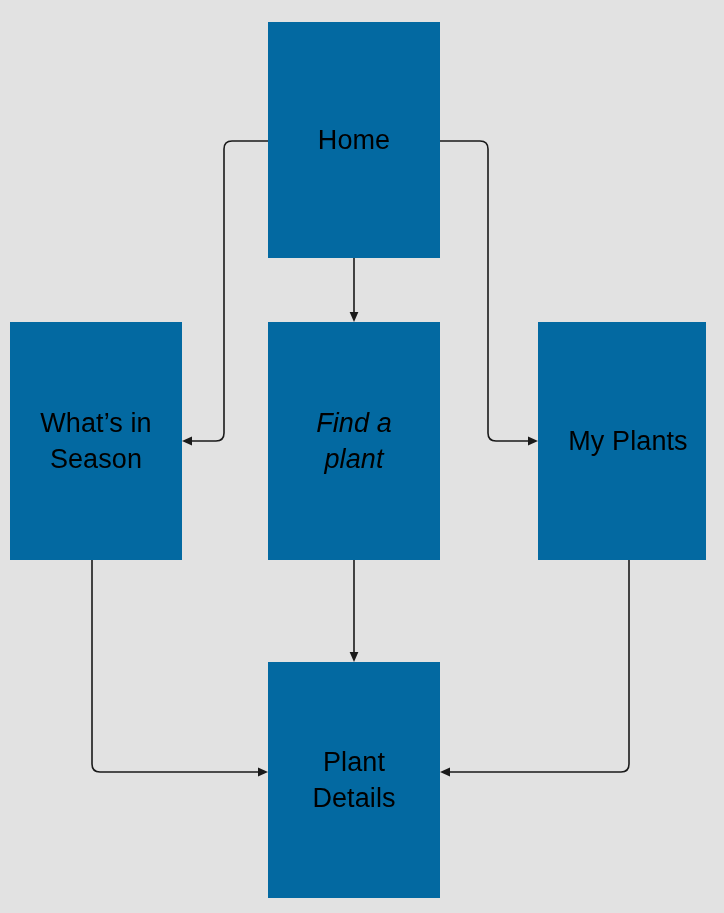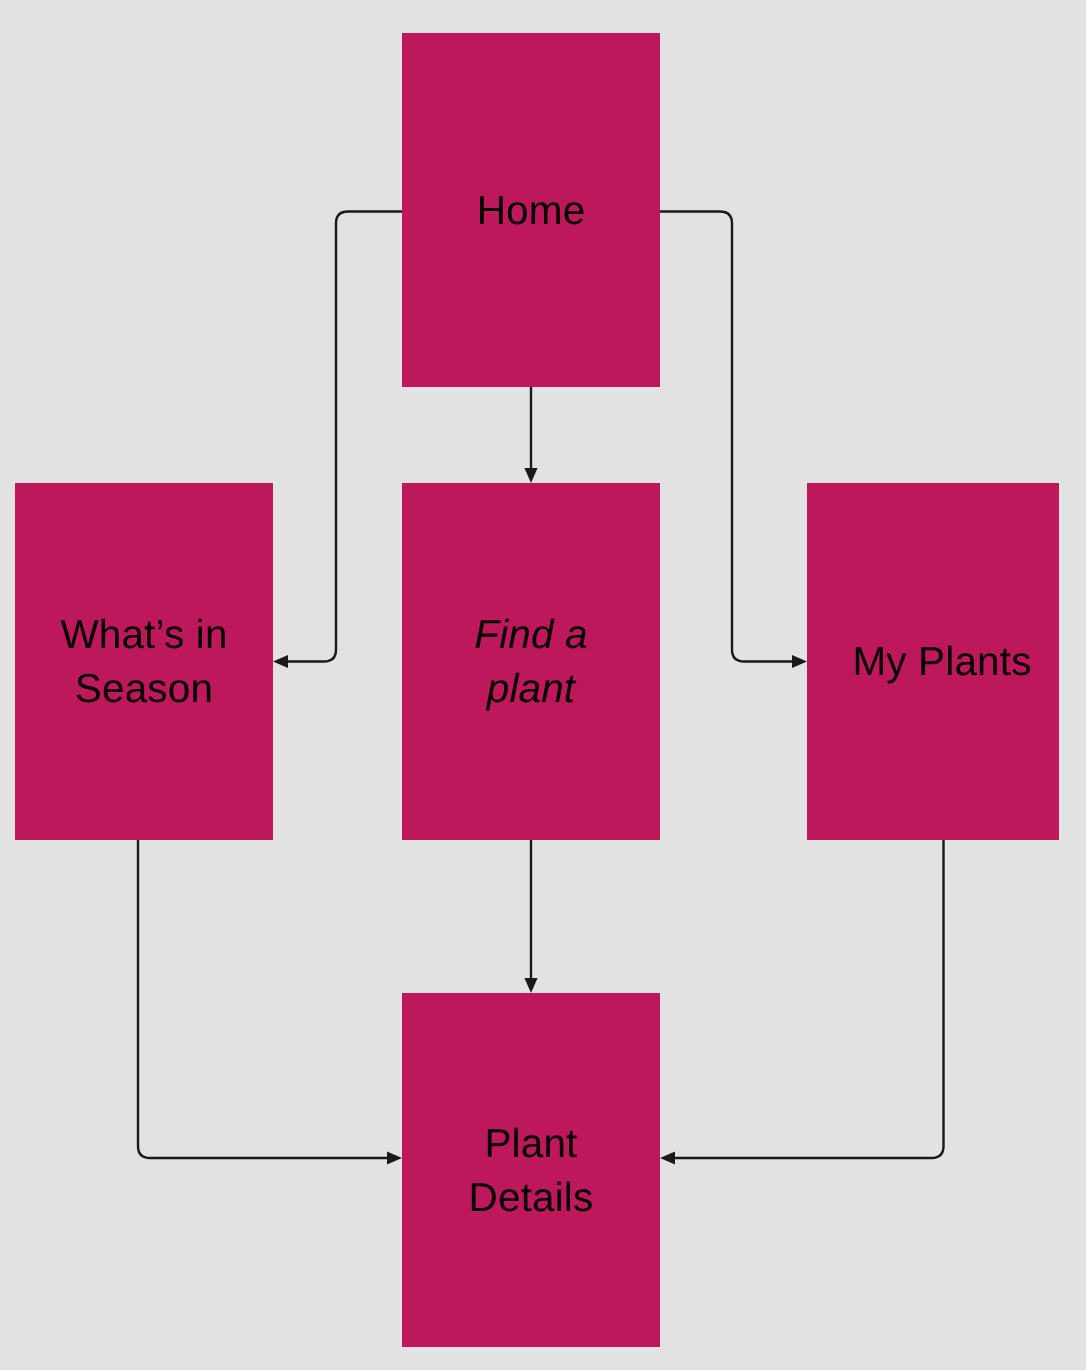--- a/index.html
+++ b/index.html
@@ -10,21 +10,21 @@
   #canvas {
     position: relative;
     width: 724px;
     height: 913px;
     background: #e2e2e2;
     overflow: hidden;
     font-family: "Liberation Sans", sans-serif;
   }
   .node {
     position: absolute;
-    background: #be185d;
+    background: #0369a1;
     display: flex;
     align-items: center;
     justify-content: center;
     text-align: center;
     color: #000000;
     font-size: 27px;
     line-height: 36px;
     font-weight: 400;
     letter-spacing: 0.1px;
     white-space: pre-line;

